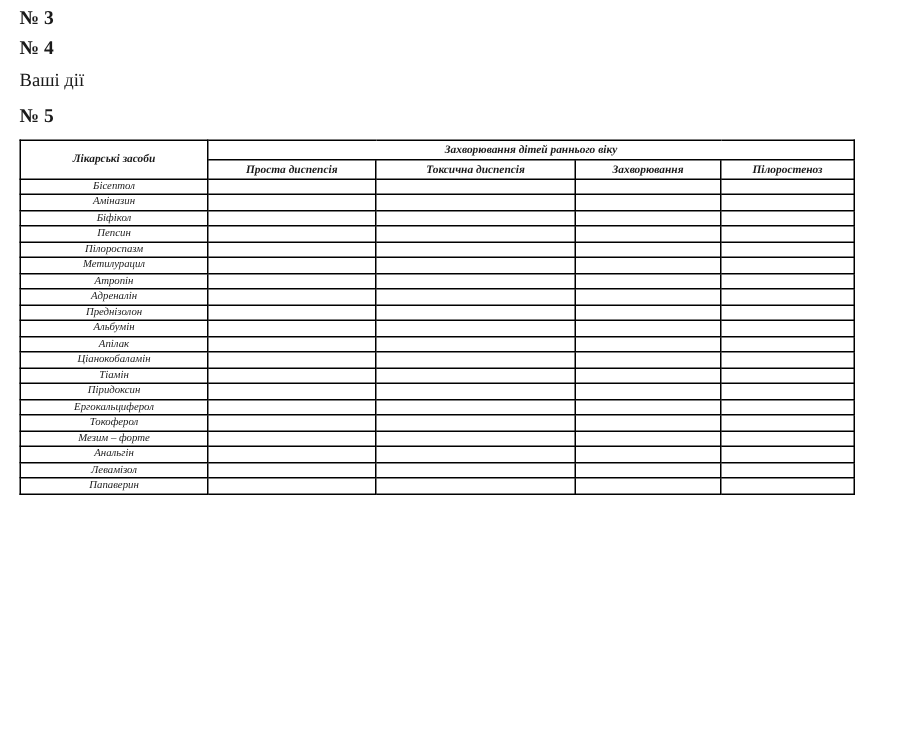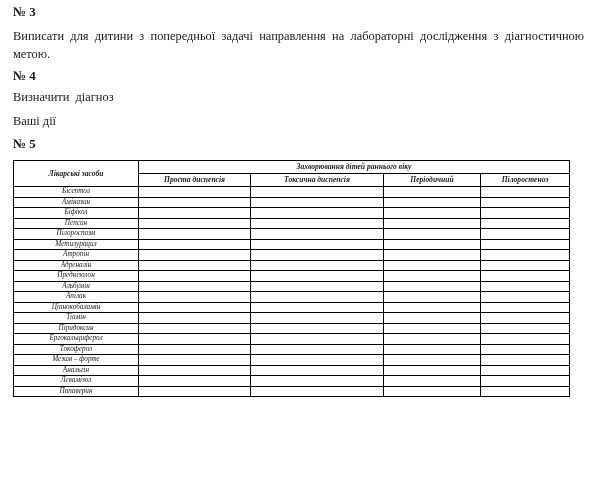--- a/index.html
+++ b/index.html
@@ -63,46 +63,44 @@
     line-height: 1;
   }
 </style>
 </head>
 <body>
 
 <div class="page">
   <div class="content">
 
     <p class="task-num">№ 3</p>
-    <p class="para mt-9">Виписати для дитини з попередньої задачі направлення на лабораторні дослідження з діагностичною метою.</p>
 
     <p class="task-num mt-6">№ 4</p>
 
-    <p class="para plain mt-6">Визначити  діагноз</p>
     <p class="para plain mt-6">Ваші дії</p>
 
     <p class="task-num mt-7">№ 5</p>
 
     <table class="matrix">
       <colgroup>
         <col style="width:125px">
         <col style="width:112px">
         <col style="width:133px">
         <col style="width:97px">
         <col style="width:89px">
       </colgroup>
       <thead>
         <tr>
           <th rowspan="2">Лікарські засоби</th>
           <th colspan="4">Захворювання дітей раннього віку</th>
         </tr>
         <tr>
           <th>Проста диспепсія</th>
           <th>Токсична диспепсія</th>
-          <th>Періодичний</th>
+          <th>Захворювання</th>
           <th>Пілоростеноз</th>
         </tr>
       </thead>
       <tbody>
           <tr>
     <td>Бісептол</td>
     <td></td>
     <td></td>
     <td></td>
     <td></td>

